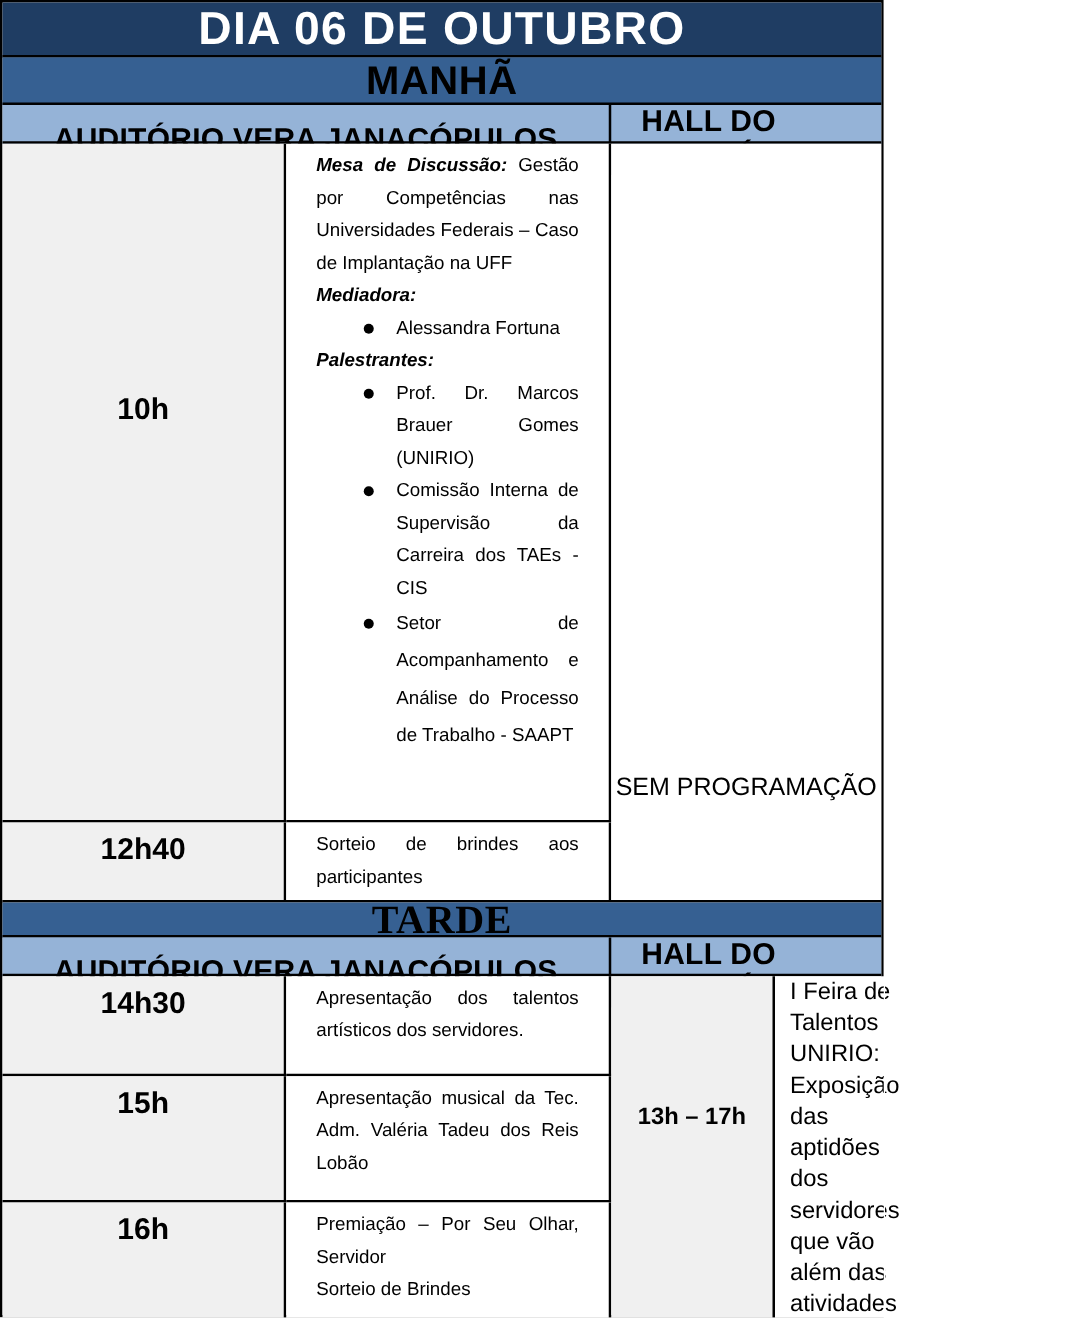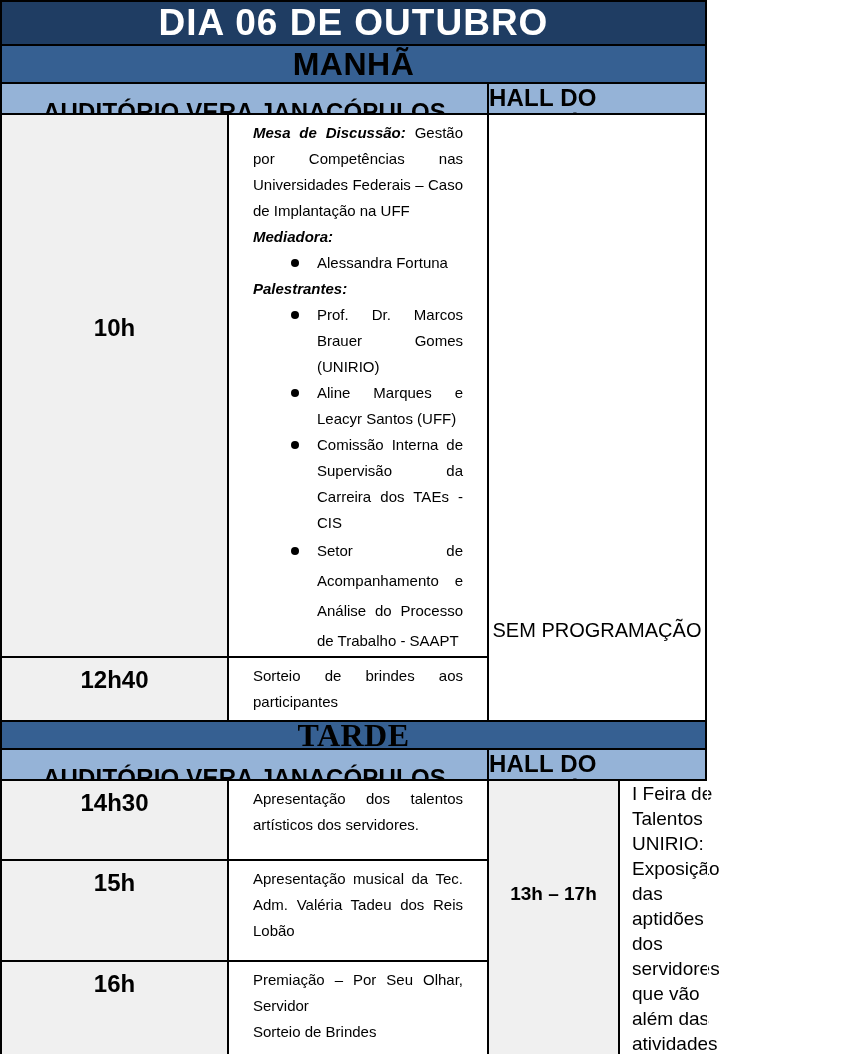--- a/index.html
+++ b/index.html
@@ -17,21 +17,21 @@
   .title-bar .t{color:#fff;font-size:37px;font-weight:900;letter-spacing:1px;}
   .section-bar{
     box-sizing:border-box;border-bottom:2px solid #000;background:#366092;
     display:flex;align-items:center;justify-content:center;
   }
   .section-bar.morning{height:38px;}
   .section-bar.afternoon{height:28px;font-family:Liberation Serif, serif;}
   .section-bar .t{color:#000;font-size:32px;font-weight:900;letter-spacing:.5px;}
   .head-row{
     height:31px;box-sizing:border-box;border-bottom:2px solid #000;
-    display:grid;grid-template-columns:487px 1fr;background:#95B3D7;
+    display:grid;grid-template-columns:487px 1fr;background:#95B3D7;gap:24px;
   }
   .head-cell{
     display:flex;align-items:center;justify-content:center;
     font-size:24px;font-weight:900;letter-spacing:.2px;box-sizing:border-box;
   }
   .head-cell.first{border-right:2px solid #000;}
   
   .grid-m{
     height:618px;box-sizing:border-box;border-bottom:2px solid #000;
     display:grid;grid-template-columns:227px 260px 1fr;grid-template-rows:543px 1fr;
@@ -109,21 +109,20 @@
 
     <div class="cell content bb">
       <p><span class="bi">Mesa de Discussão:</span> <span>Gestão por Competências nas Universidades Federais – Caso de Implantação na UFF</span></p>
       <p class="bi">Mediadora:</p>
       <ul class="speakers">
         <li>Alessandra Fortuna</li>
       </ul>
       <p class="bi">Palestrantes:</p>
       <ul class="speakers">
         <li>Prof. Dr. Marcos Brauer Gomes (UNIRIO)</li>
-        <li>Aline Marques e Leacyr Santos (UFF)</li>
         <li>Comissão Interna de Supervisão da Carreira dos TAEs - CIS</li>
         <li class="spaced">Setor de Acompanhamento e Análise do Processo de Trabalho - SAAPT</li>
       </ul>
     </div>
 
     <div class="cell time top" style="grid-column:1;grid-row:2;">
       <span>12h40</span>
     </div>
 
     <div class="cell content" style="grid-column:2;grid-row:2;">

